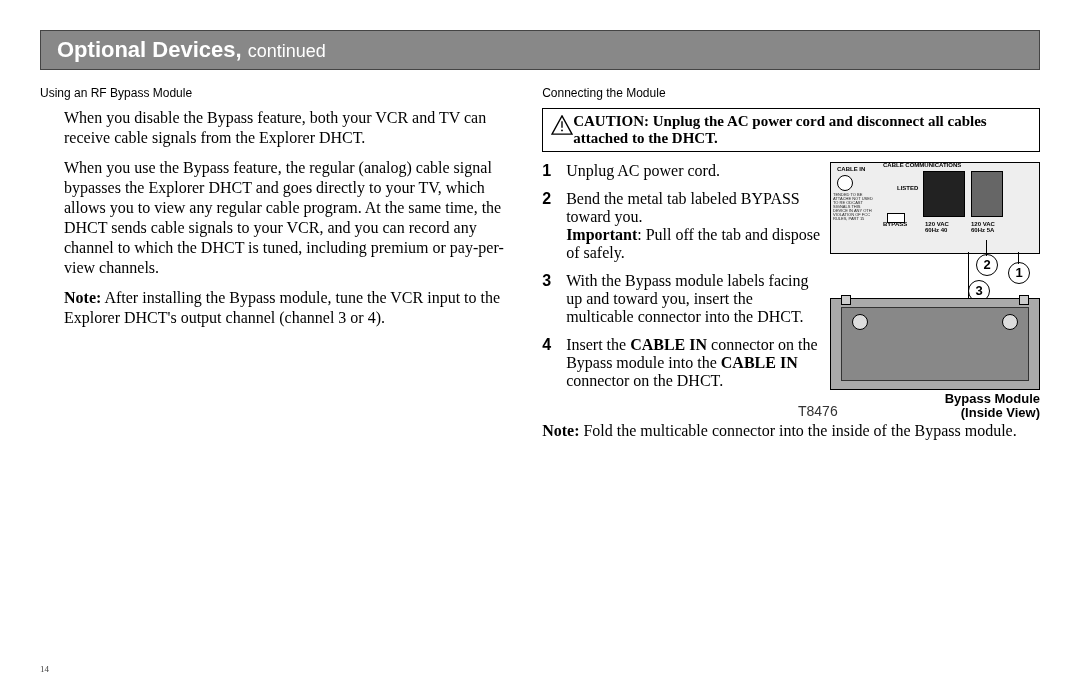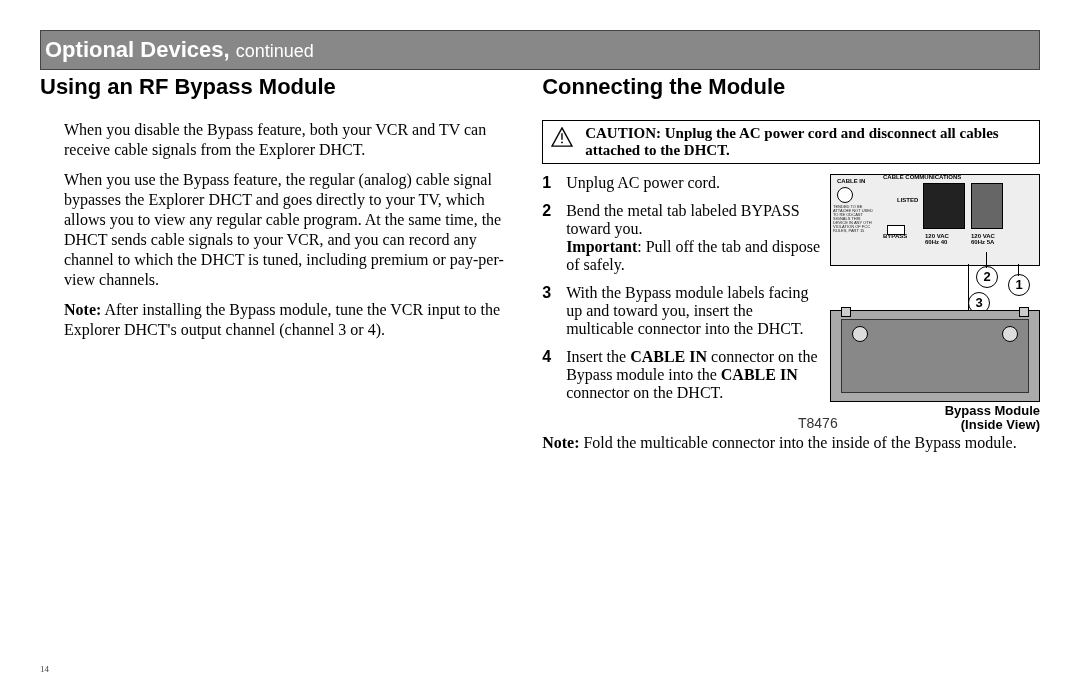--- a/index.html
+++ b/index.html
@@ -9,49 +9,49 @@
     color: #000;
     width: 1080px;
     height: 698px;
     padding: 30px 40px;
     box-sizing: border-box;
     position: relative;
   }
   .header-bar {
     background: #888;
     color: #fff;
-    padding: 6px 4px;
+    padding: 6px 16px;
     font-family: Arial, Helvetica, sans-serif;
     font-weight: bold;
     font-size: 22px;
-    margin-bottom: 0;
+    margin-bottom: 12px;
     border: 1px solid #444;
   }
   .header-bar .cont { font-weight: normal; font-size: 18px; }
   .columns { display: flex; gap: 28px; }
   .col-left { flex: 1; }
   .col-right { flex: 1.05; }
   h2 {
     font-family: Arial, Helvetica, sans-serif;
-    font-weight: bold;
-    font-size: 22px;
-    margin: 4px 0 20px 0;
+    font-weight: normal;
+    font-size: 12px;
+    margin: 4px 0 8px 0;
   }
   p {
     font-size: 16px;
     margin: 0 0 10px 0;
     line-height: 1.25;
   }
   .indent { margin-left: 24px; }
   .caution-box {
     border: 1px solid #000;
     padding: 4px 8px;
     display: flex;
     align-items: flex-start;
-    gap: 12px;
+    gap: 0;
     font-family: Georgia, serif;
     font-size: 15px;
     margin: 6px 0 10px 0;
   }
   .tri {
     width: 22px; height: 20px;
     flex: 0 0 22px;
     margin-top: 2px;
   }
   .step-row {

